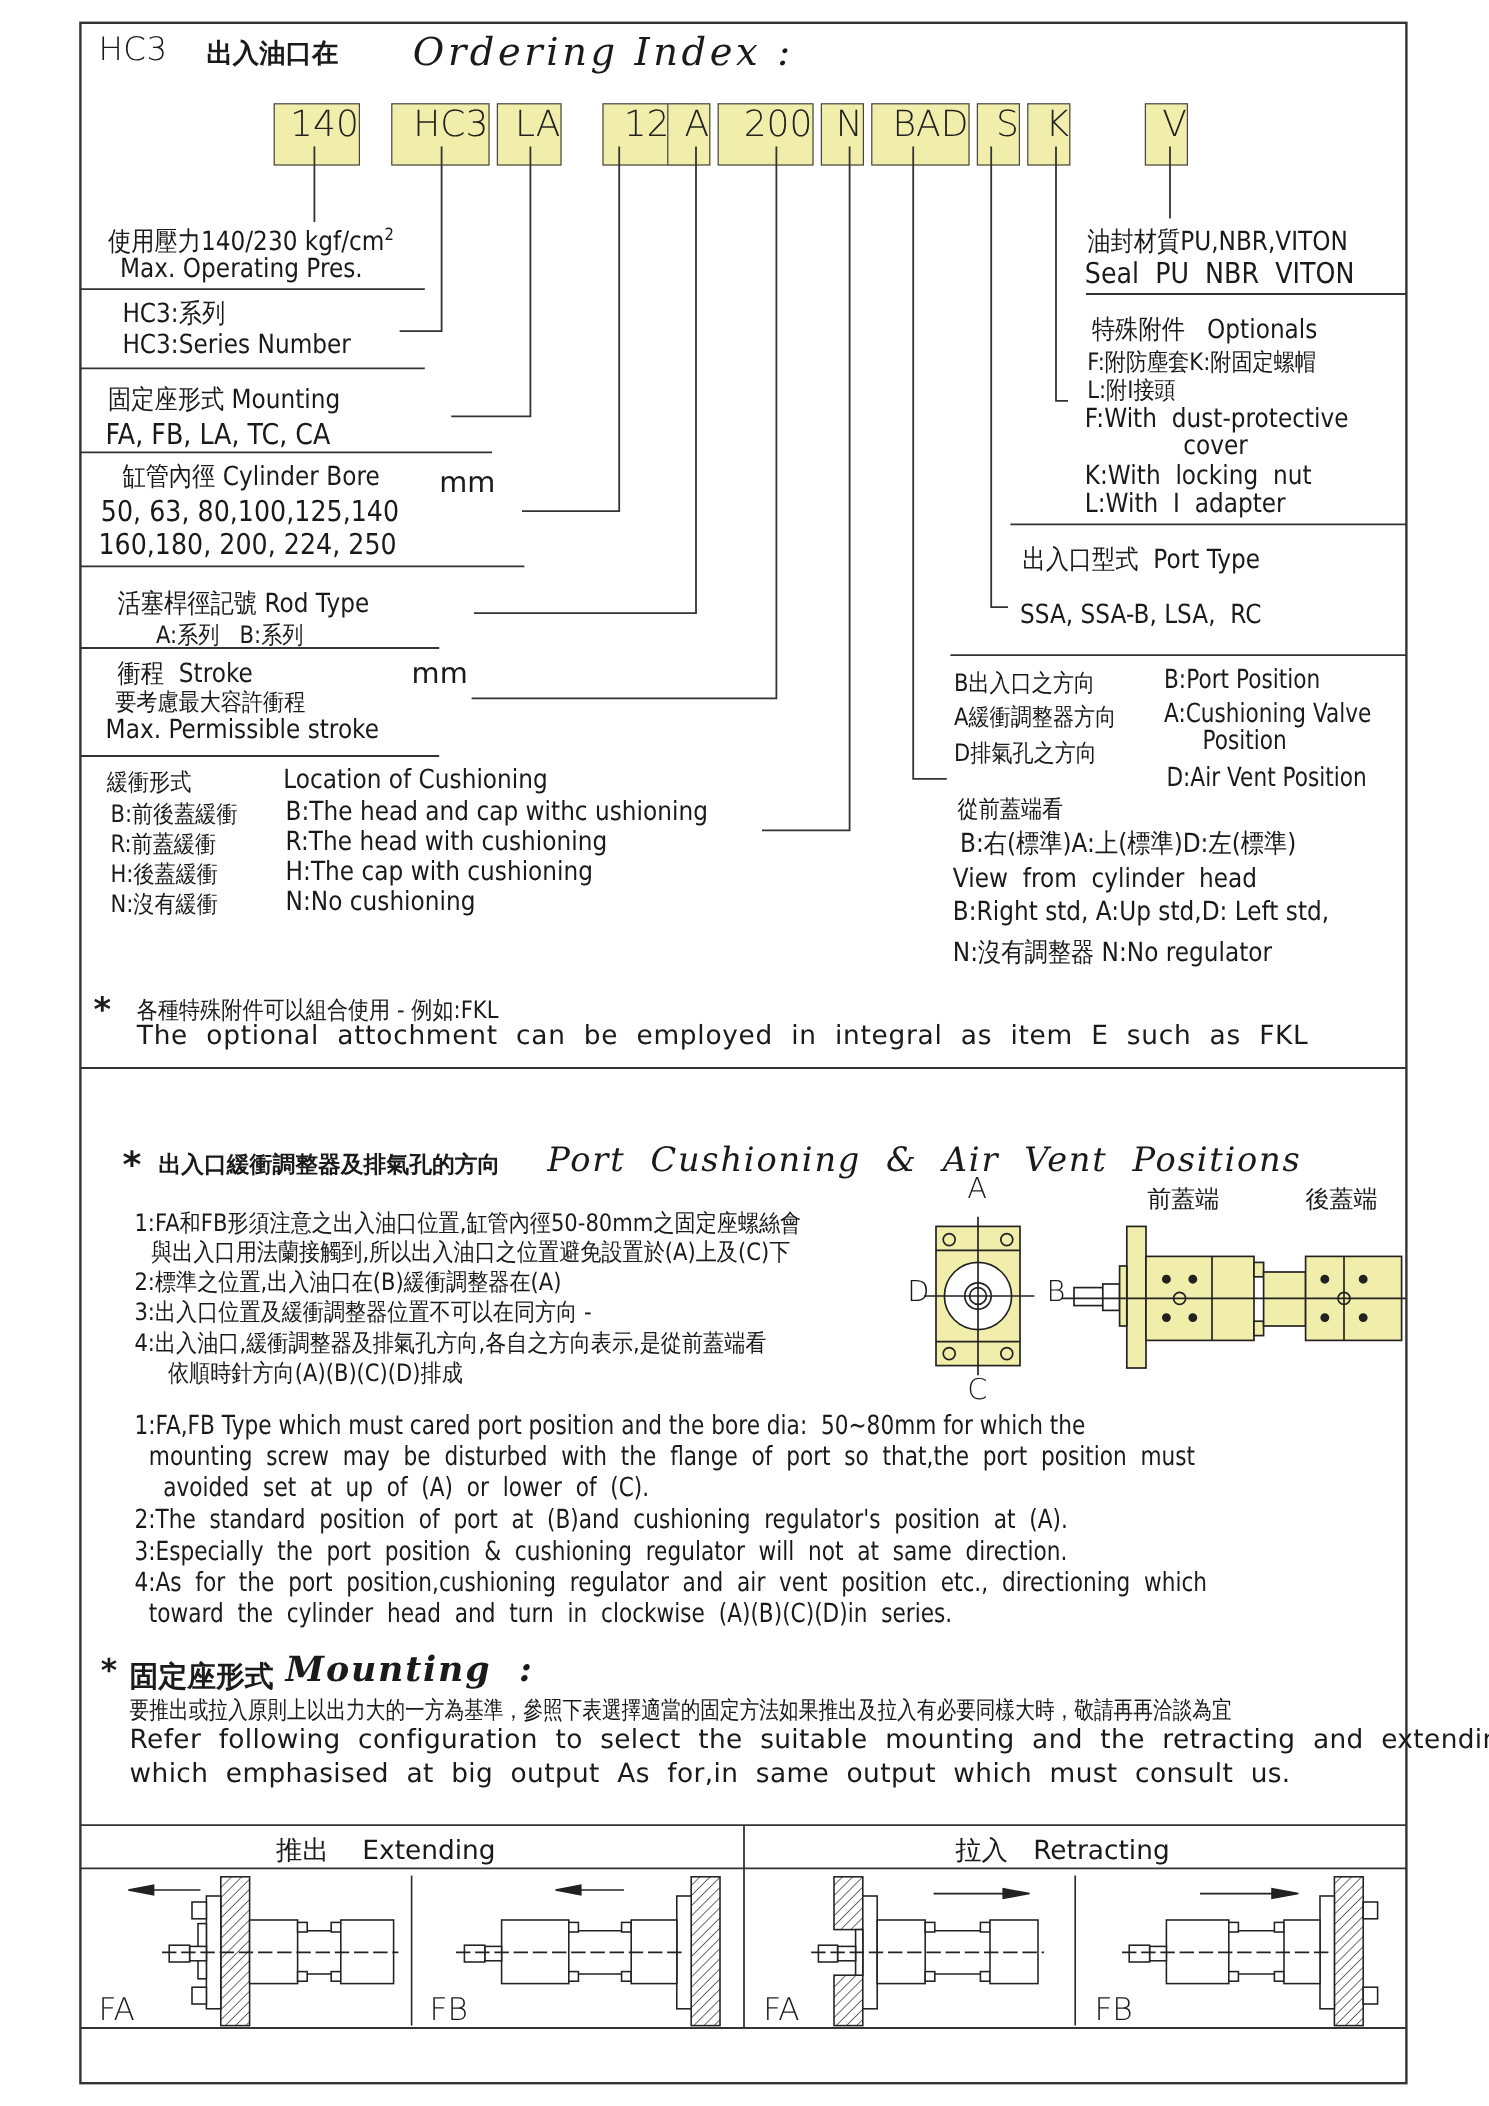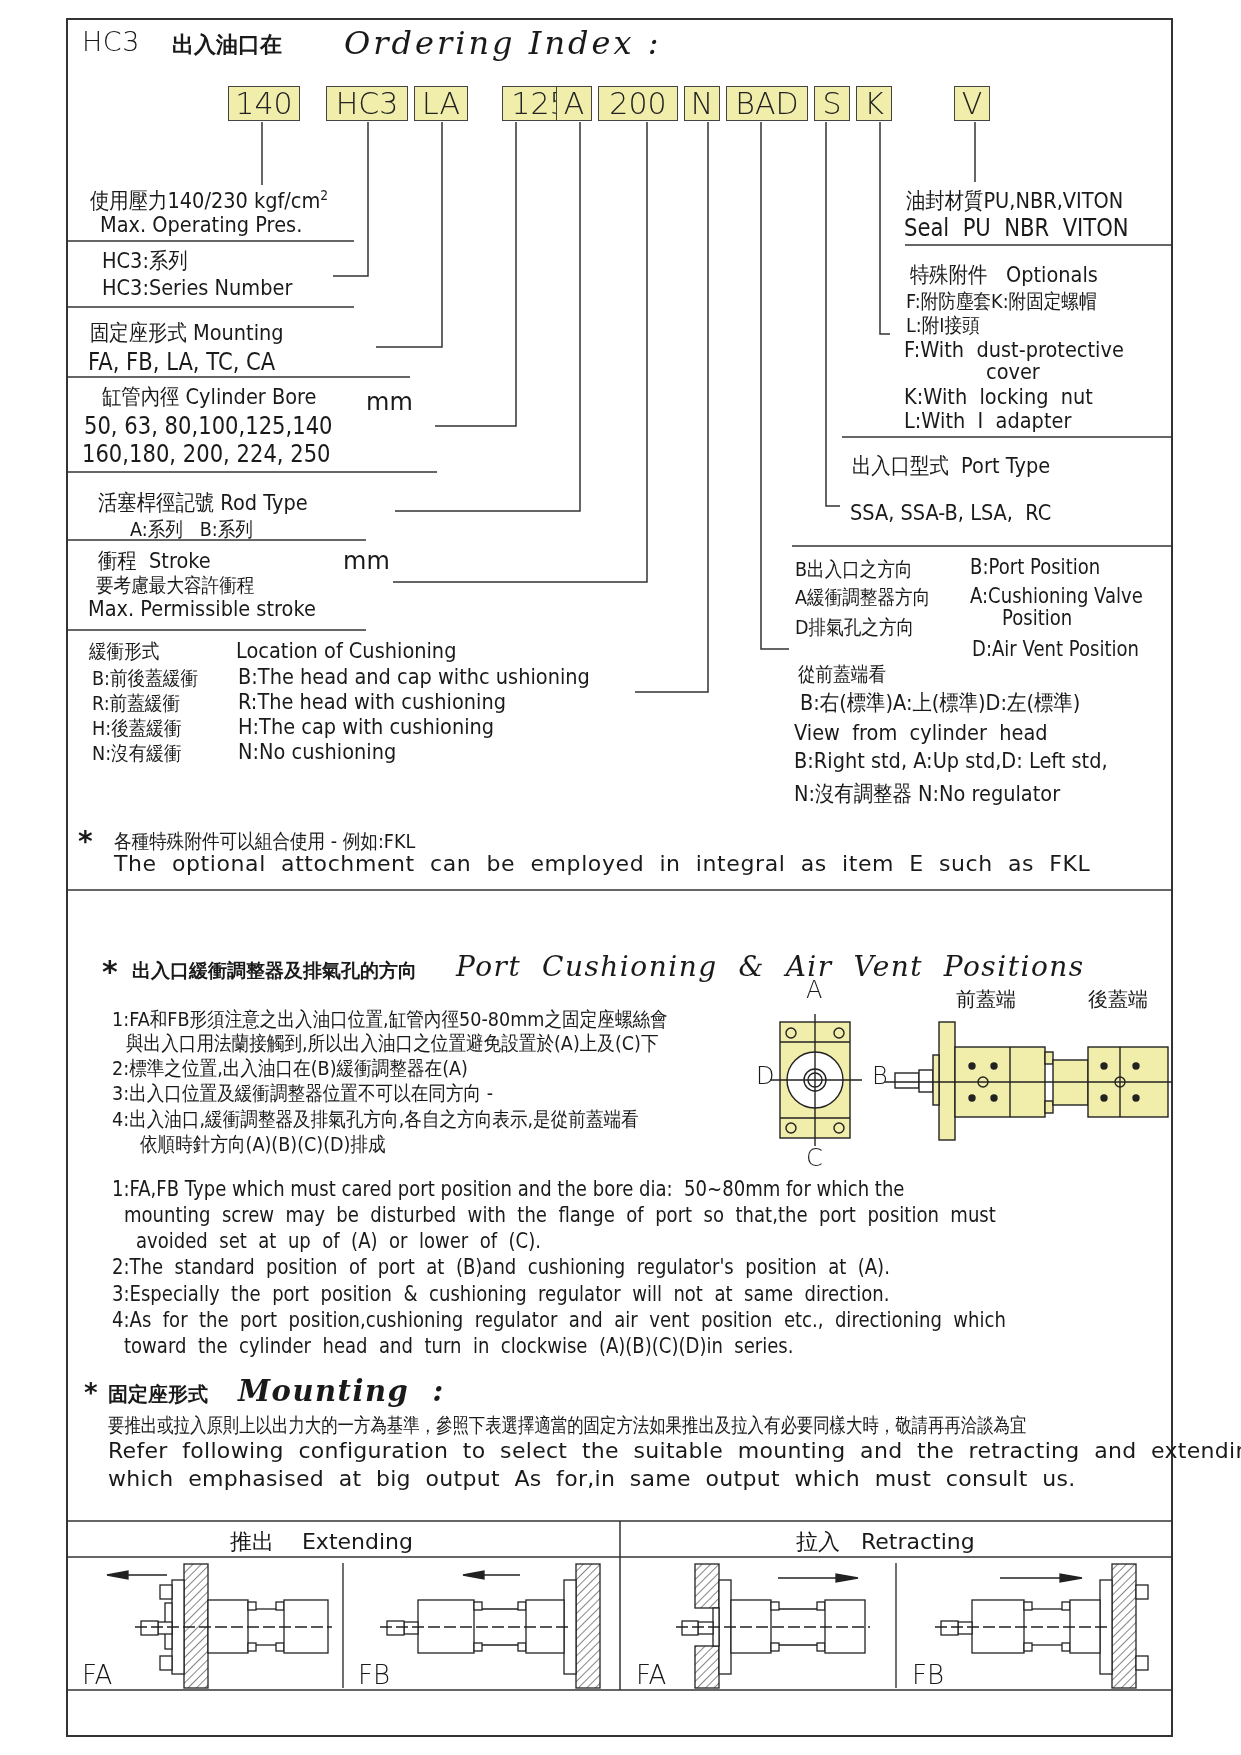--- a/index.html
+++ b/index.html
@@ -2,22 +2,22 @@
 <html><head>
 <meta charset="utf-8">
 <style>
   html, body { margin:0; padding:0; background:#ffffff; }
   body { width:1241px; height:1755px; position:relative; overflow:hidden;
          font-family:"DejaVu Sans", sans-serif; color:#1a1a1a; }
   .abs { position:absolute; white-space:nowrap; }
   .sheet { position:absolute; left:66px; top:18px; width:1107px; height:1719px; border:2px solid #333; box-sizing:border-box; }
   .thin { font-family:"DejaVu Sans", sans-serif; font-weight:200; letter-spacing:0.5px; transform-origin:left top; }
   .serif-title { font-family:"DejaVu Serif", "Liberation Serif", serif;font-style:italic; }
-  .code-box { position:absolute; top:86px; height:35px; background:#f0eeaa; border:1.5px solid #444; box-sizing:border-box;
-              font-size:30px; line-height:34px; text-align:center; font-family:"DejaVu Sans", sans-serif; font-weight:300; color:#222; }
+  .code-box { position:absolute; top:86px; height:52px; background:#f0eeaa; border:1.5px solid #444; box-sizing:border-box;
+              font-size:30px; line-height:34px; text-align:right; font-family:"DejaVu Sans", sans-serif; font-weight:300; color:#222; }
   .t20 { font-size:20px; }
   .t22 { font-size:22px; }
   .t24 { font-size:24px; }
   .cond { transform:scaleX(0.88); transform-origin:left top; }
   .cond2 { transform:scaleX(0.82); transform-origin:left top; }
   svg { position:absolute; overflow:visible; }
 </style>
 </head>
 <body>
 
@@ -216,21 +216,21 @@
         <circle cx="1136" cy="1066" r="3"></circle>
       <circle cx="1104" cy="1098" r="3"></circle>
         <circle cx="1136" cy="1098" r="3"></circle>
     </g>
     <circle cx="983" cy="1082" r="5" fill="none"></circle>
     <circle cx="1120" cy="1082" r="5" fill="none"></circle>
   </g>
 </svg>
 
 <div class="abs" style="left:84px;top:1378px;font-size:26px;font-weight:bold;">*</div>
-<div class="abs" style="left:108px;top:1381px;font-size:20px;font-weight:bold;">固定座形式</div>
+<div class="abs" style="left:108px;top:1381px;font-size:24px;font-weight:bold;">固定座形式</div>
 <div class="abs serif-title" style="left:238px;top:1374px;font-size:29px;font-weight:bold;white-space:pre;letter-spacing:1.5px;">Mounting  :</div>
 <div class="abs t20 cond2" style="left:108px;top:1412px;">要推出或拉入原則上以出力大的一方為基準，參照下表選擇適當的固定方法如果推出及拉入有必要同樣大時，敬請再再洽談為宜</div>
 <div class="abs t22" style="left:108px;top:1438px;white-space:pre;letter-spacing:0.3px;">Refer  following  configuration  to  select  the  suitable  mounting  and  the  retracting  and  extending  for</div>
 <div class="abs t22" style="left:108px;top:1466px;white-space:pre;letter-spacing:0.3px;">which  emphasised  at  big  output  As  for,in  same  output  which  must  consult  us.</div>
 
 <div class="abs t22" style="left:230px;top:1527px;white-space:pre;">推出    Extending</div>
 <div class="abs t22" style="left:796px;top:1527px;white-space:pre;">拉入   Retracting</div>
 
 <div class="abs" style="left:82px;top:1660px;font-size:26px;font-weight:200;">FA</div>
 <div class="abs" style="left:358px;top:1660px;font-size:26px;font-weight:200;">FB</div>

